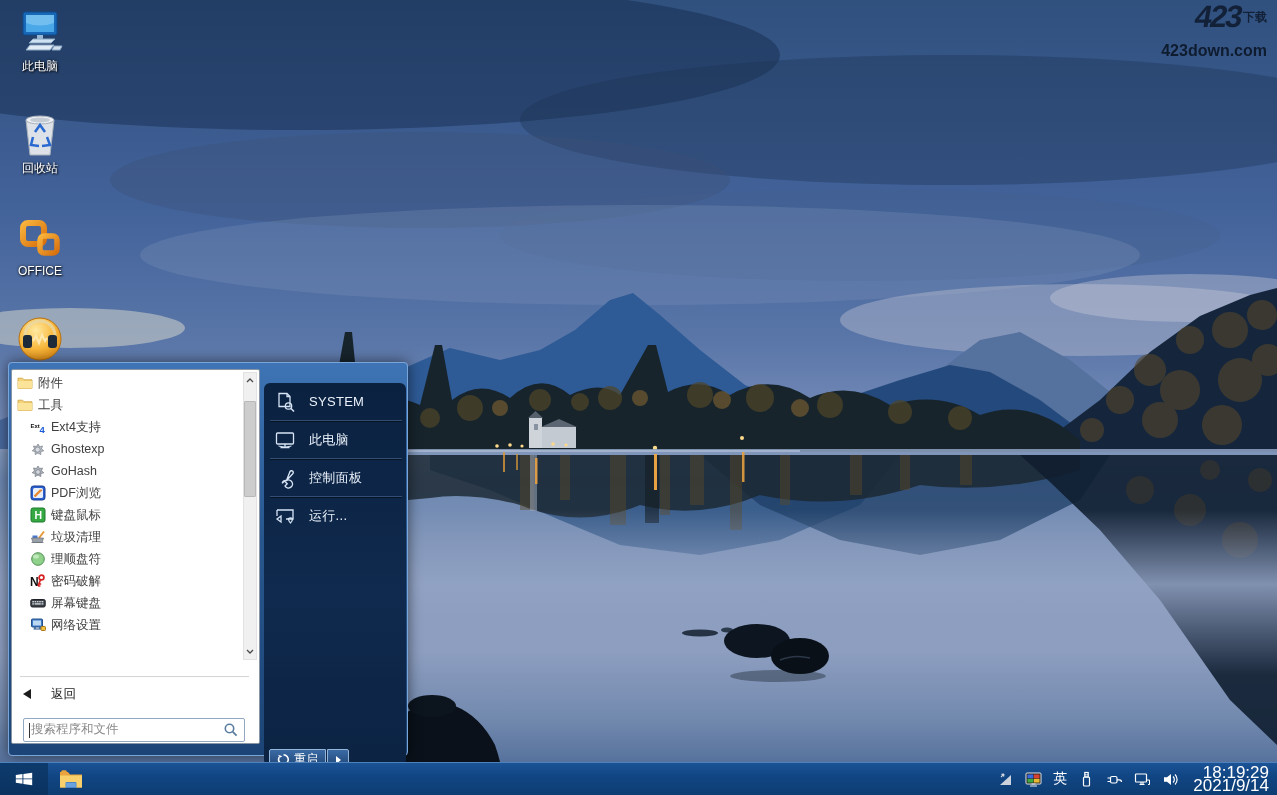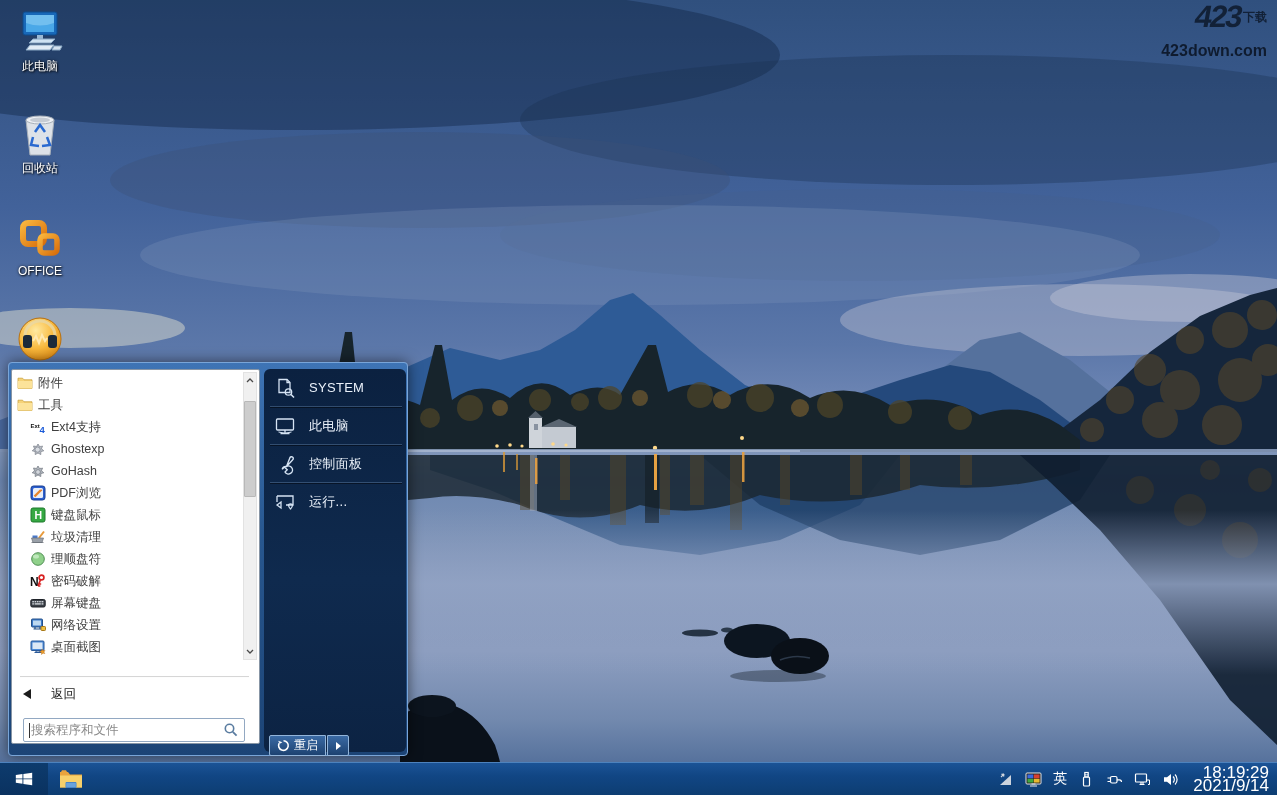--- a/index.html
+++ b/index.html
@@ -42,26 +42,26 @@
   .sb-thumb{position:absolute;left:0;top:28px;width:12px;height:96px;background:#cdcdcd;border:1px solid #b8b8b8;box-sizing:border-box;border-radius:1px;}
 
   .sm-sep{position:absolute;left:8px;right:10px;top:306px;height:1px;background:#d6d6d6;box-shadow:0 1px 0 #fdfdfd;}
   .back-row{position:absolute;left:0;top:312px;width:100%;height:24px;display:flex;align-items:center;cursor:default;}
   .back-arrow{width:0;height:0;border-top:5px solid transparent;border-bottom:5px solid transparent;border-right:8px solid #1c1c1c;margin-left:11px;}
   .back-label{font-size:12.5px;color:#1e1e1e;margin-left:20px;}
 
   .search-box{position:absolute;left:11px;top:348px;width:222px;height:24px;background:#fff;
     border:1px solid #92a8c2;border-radius:2px;box-sizing:border-box;display:flex;align-items:center;}
   .search-caret{position:absolute;left:5px;top:4px;width:1px;height:15px;background:#333;}
-  .search-input{border:none;outline:none;flex:1;font-size:12.5px;padding:0 4px 0 7px;color:#333;background:transparent;font-family:Liberation Sans, sans-serif;}
+  .search-input{border:none;outline:none;flex:1;font-size:12.5px;padding:0 4px 0 7px;color:#333;background:transparent;font-family:Liberation Mono, monospace;}
   .search-input::placeholder{color:#8a8a8a;opacity:1;}
   .search-mag{width:16px;height:16px;margin-right:5px;flex:0 0 16px;}
 
   
-  .sm-right{position:absolute;left:255px;top:6px;width:142px;height:383px;border-radius:6px;
+  .sm-right{position:absolute;left:255px;top:20px;width:142px;height:383px;border-radius:6px;
     background:linear-gradient(180deg,#0b2140 0%,#0f2a4e 55%,#0c2343 100%);}
   .sm-right-item{height:37px;display:flex;align-items:center;gap:13px;padding-left:10px;cursor:default;}
   .sri-icon{width:22px;height:22px;flex:0 0 22px;}
   .sri-label{font-size:13px;color:#eaf1fa;letter-spacing:.3px;white-space:nowrap;}
   .sm-right-sep{height:1px;margin:0 4px 0 6px;background:rgba(150,185,225,.28);box-shadow:0 1px 0 rgba(0,0,0,.45);}
 
   .restart-wrap{position:absolute;left:5px;top:349px;display:flex;margin-top:17px;}
   .restart-btn{width:57px;height:21px;display:flex;align-items:center;justify-content:center;gap:4px;
     background:linear-gradient(180deg,#3a6aa4,#1d4271);border:1px solid #93b5da;border-radius:2px 0 0 2px;
     color:#fff;font-size:12px;cursor:default;box-sizing:border-box;}
@@ -427,31 +427,20 @@
           <span class="pi">
               <svg viewBox="0 0 16 16">
                 <rect x="1.5" y="2" width="11" height="8" rx="1" fill="#3a78c8" stroke="#245088"></rect>
                 <rect x="3" y="3.5" width="8" height="5" fill="#bcd8f0"></rect>
                 <path d="M5,10 v2 h5 v-2 M3.5,12 h8" stroke="#245088" stroke-width="1.2" fill="none"></path>
                 <rect x="11" y="9.5" width="4.5" height="4" rx="0.8" fill="#f0c040" stroke="#a87818"></rect>
               </svg>
             </span>
           <span class="pi-label">网络设置</span>
         </div>
-        <div class="prog-item sub">
-          <span class="pi">
-              <svg viewBox="0 0 16 16">
-                <rect x="1" y="2" width="13" height="9.5" rx="1" fill="#4a8ad8" stroke="#2a5a9a"></rect>
-                <rect x="2.5" y="3.5" width="10" height="6.5" fill="#dce8f5"></rect>
-                <path d="M6,11.5 v1.5 h4 v-1.5 M4.5,13.5 h7" stroke="#2a5a9a" stroke-width="1.1" fill="none"></path>
-                <path d="M12,10 l1,1.8 2,-0.3 -1.2,1.5 1,1.6 -1.9,-0.5 -1.3,1.4 0,-1.9 -1.8,-0.8 1.8,-0.7 Z" fill="#f0a028" stroke="#b86a10" stroke-width="0.5"></path>
-              </svg>
-            </span>
-          <span class="pi-label">桌面截图</span>
-        </div>
       </div>
 
       <div class="sm-scrollbar">
         <div class="sb-arrow sb-up">
           <svg width="8" height="5" viewBox="0 0 8 5">
               <path d="M1,4 L4,1 L7,4" stroke="#4a4a4a" stroke-width="1.3" fill="none"></path>
             </svg>
         </div>
         <div class="sb-thumb"></div>
         <div class="sb-arrow sb-down">

